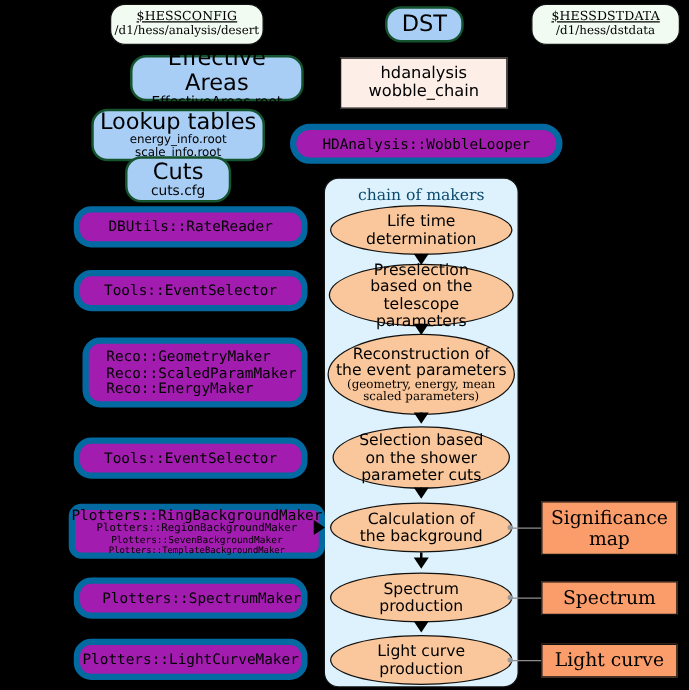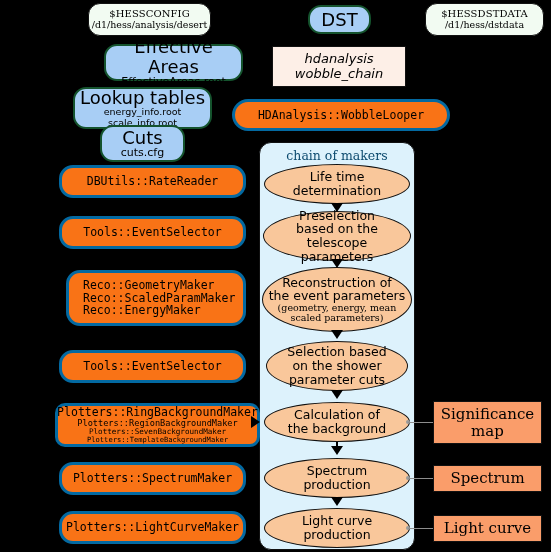--- a/index.html
+++ b/index.html
@@ -30,46 +30,45 @@
   }
 
   
   .env {
     background: #f2fbf2;
     border: 1px solid #111111;
     border-radius: 12px;
     font-family: "DejaVu Serif", serif;
     font-size: 10px;
   }
-  .env .l1 { font-variant: small-caps; letter-spacing: 0.1px; }
+  .env .l1 { font-variant: small-caps; letter-spacing: 0.1px; text-decoration: underline; }
   .env .l2 { font-size: 9.5px; }
 
   
   .blue {
     background: #a8cef5;
     border: 2px solid #14532d;
     border-radius: 13px;
   }
   .blue .big { font-size: 18px; }
   .blue .small { font-size: 11px; }
   .blue .tiny { font-size: 9.5px; }
 
   
   .cream-rect {
     background: #fdefe7;
     border: 1px solid #111111;
     border-radius: 0;
     font-size: 13px;
-    font-style: italic;
   }
 
   
   .cream-cap {
-    background: #f97316;
-    border: 3px solid #0369a1;
+    background: #a21caf;
+    border: 5px solid #0369a1;
     border-radius: 14px;
     font-family: "DejaVu Sans Mono", monospace;
     font-size: 11.5px;
   }
   .cream-cap.wide { border-radius: 18px; }
   .cream-cap .m1 { font-size: 11.5px; }
   .cream-cap .m2 { font-size: 8.6px; }
   .cream-cap .m3 { font-size: 7.6px; }
   .cream-cap .m4 { font-size: 7.1px; }
 
@@ -285,21 +284,21 @@
   <div class="arrow-right" style="left:250px; top:360px;"></div>
 
   <div class="node cream-cap" style="left:55px; top:403px; width:205px; height:44px; border-radius:10px;">
     <div class="m1">Plotters::RingBackgroundMaker</div>
     <div class="m2">Plotters::RegionBackgroundMaker</div>
     <div class="m3">Plotters::SevenBackgroundMaker</div>
     <div class="m4">Plotters::TemplateBackgroundMaker</div>
   </div>
   <div class="arrow-right" style="left:251px; top:416px;"></div>
 
-  <div class="node cream-cap" style="left:59px; top:462px; width:187px; height:33px;">
+  <div class="node cream-cap" style="left:59px; top:462px; width:187px; height:33px;align-items:flex-end;">
     <div class="m1">Plotters::SpectrumMaker</div>
   </div>
   <div class="arrow-right" style="left:250px; top:472px;"></div>
 
   <div class="node cream-cap" style="left:59px; top:511px; width:187px; height:33px;">
     <div class="m1">Plotters::LightCurveMaker</div>
   </div>
   <div class="arrow-right" style="left:250px; top:522px;"></div>
 
   <div class="connector-dot" style="left:406px; top:420px;"></div>

